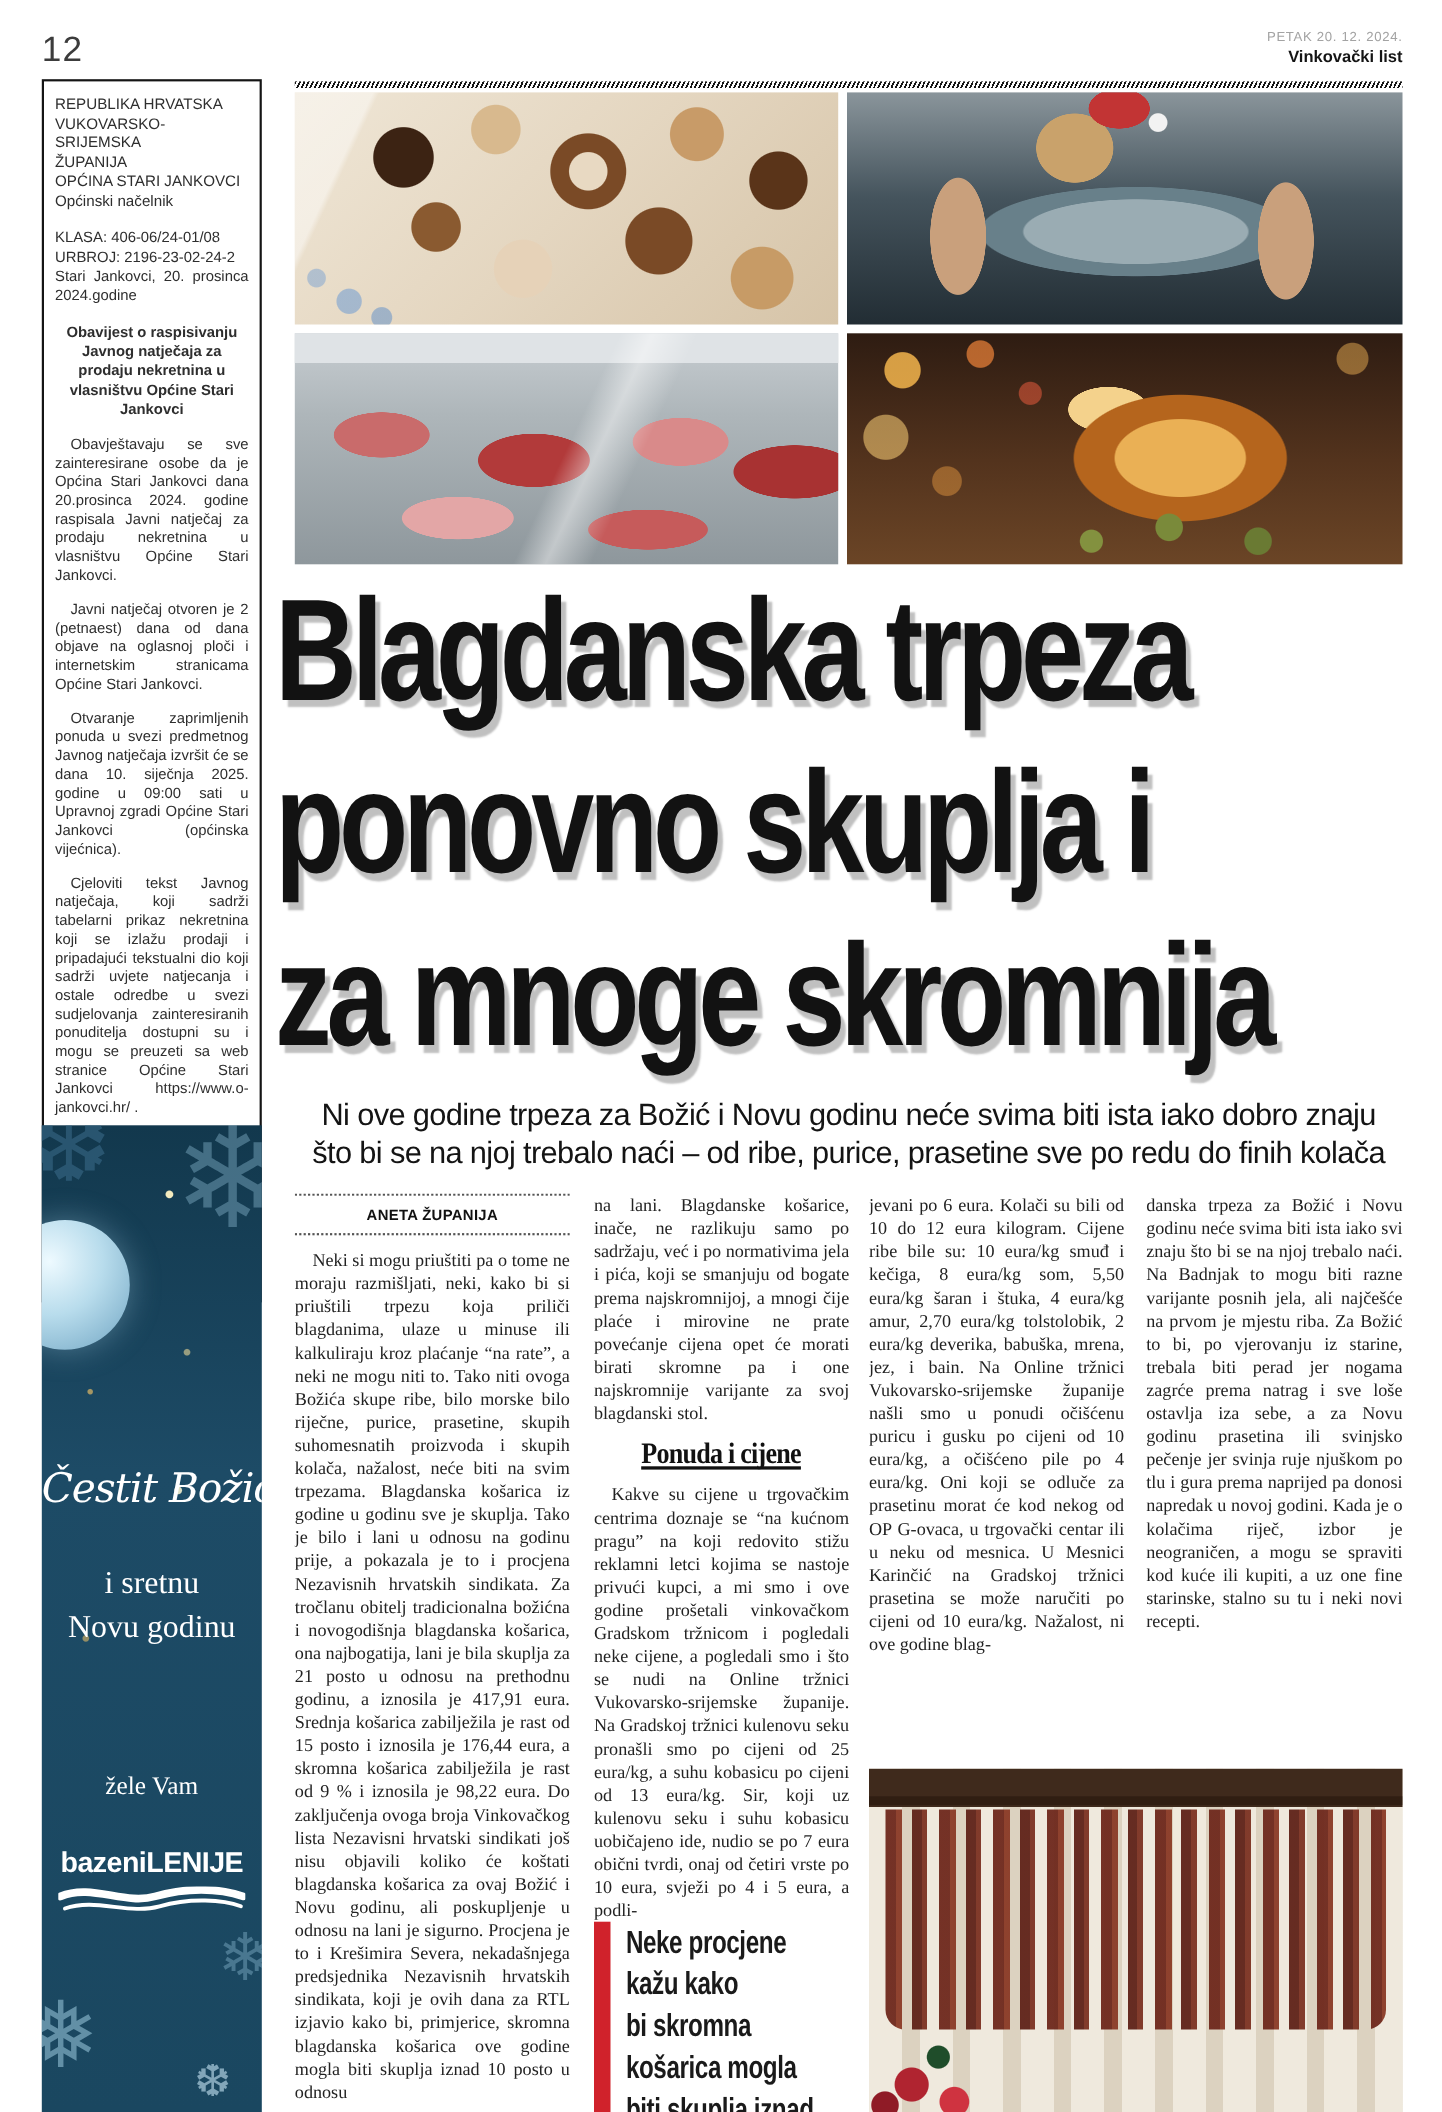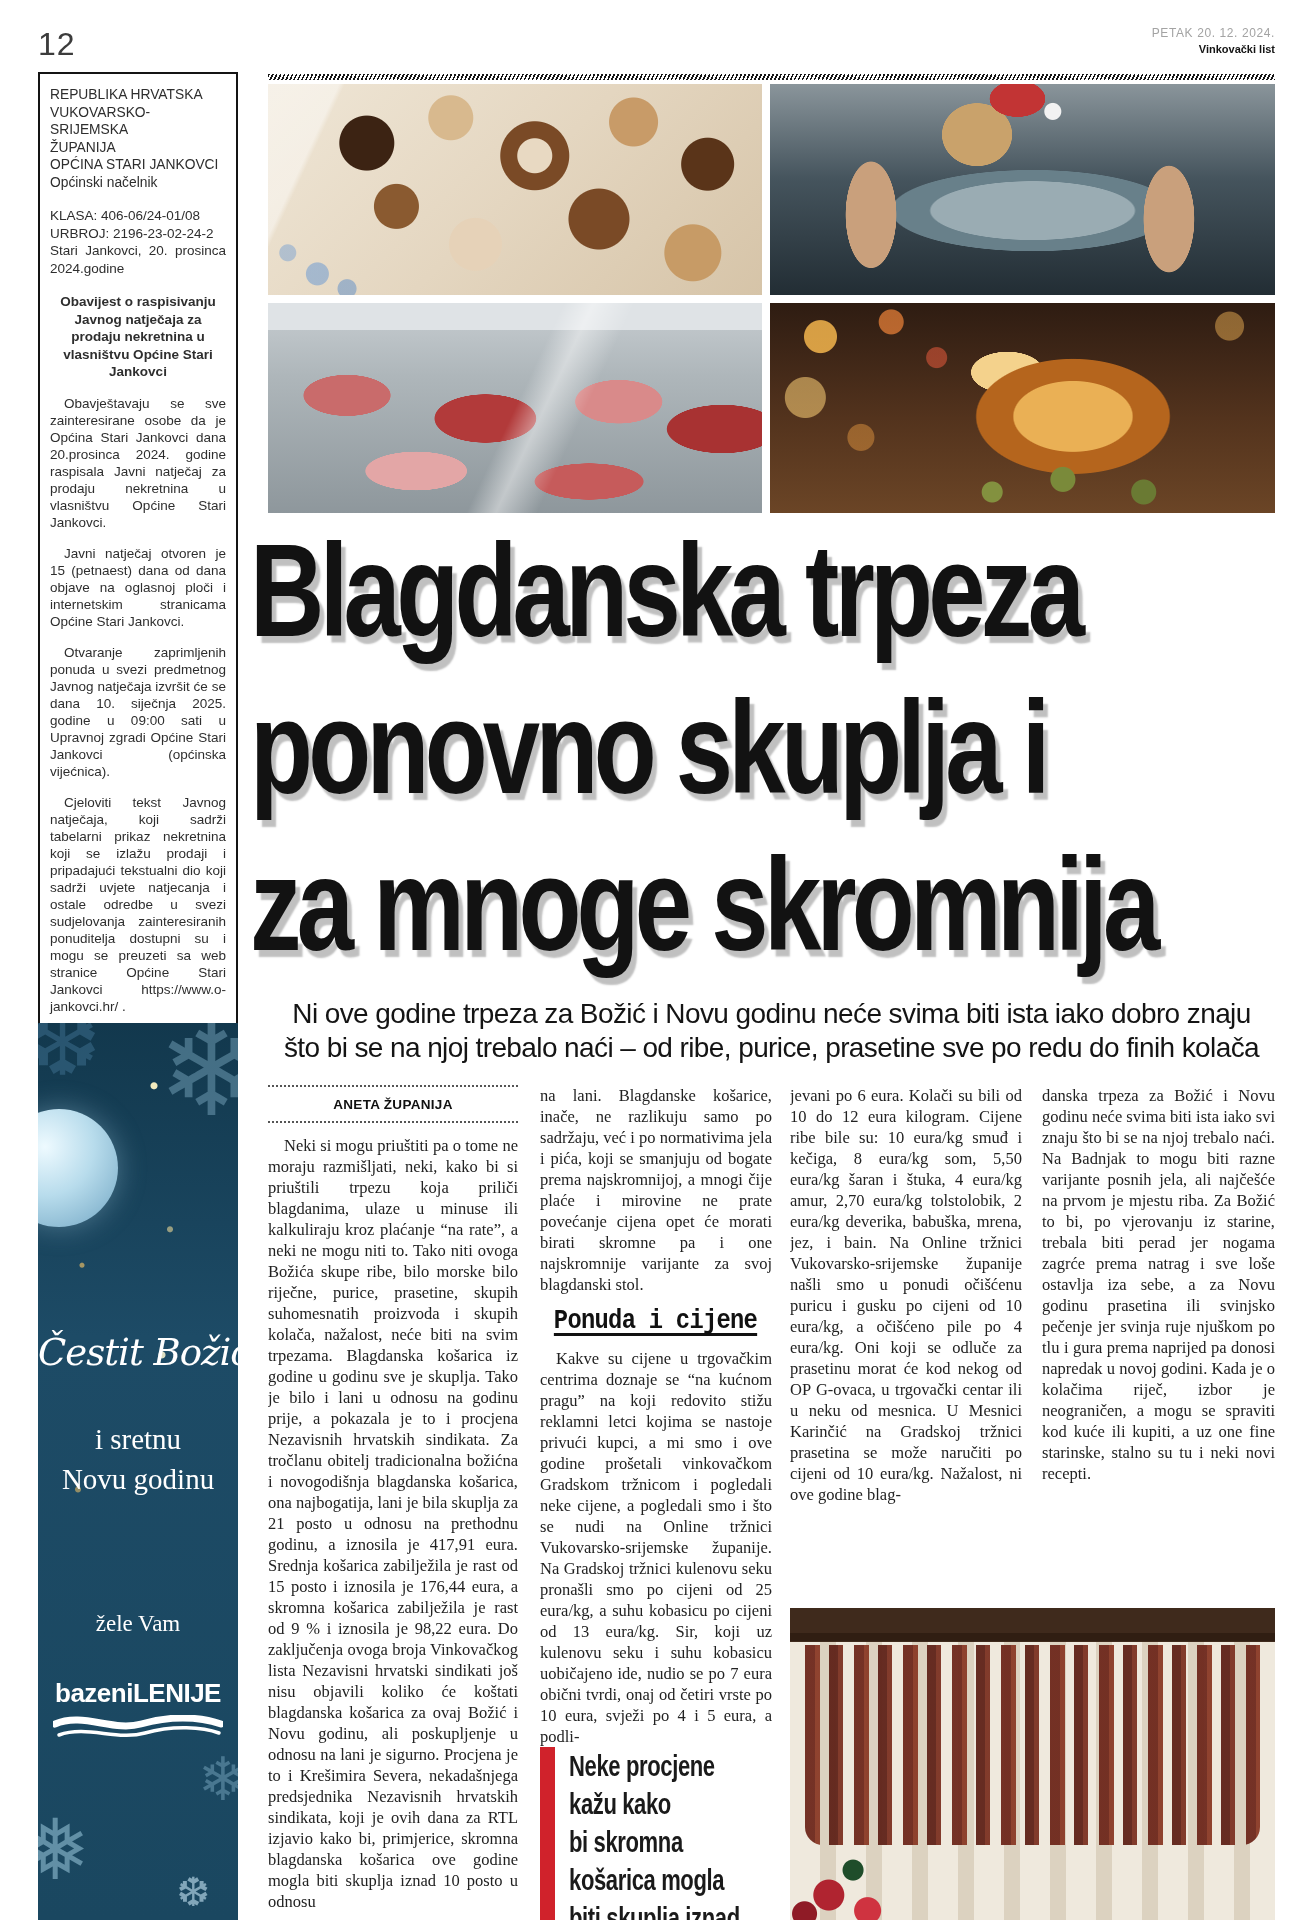--- a/index.html
+++ b/index.html
@@ -7,21 +7,21 @@
   .page {
     position:relative; width:1311px; height:1920px; margin:0 auto;
     background:#ffffff; overflow:hidden;
     font-family:"Liberation Sans", sans-serif; color:#1f1f1f;
   }
 
   
   .page-num { position:absolute; left:38px; top:26px; font-size:32px; color:#3c3c3c; letter-spacing:1px; }
   .masthead { position:absolute; right:36px; top:26px; text-align:right; }
   .issue-date { font-size:12px; color:#a3a3a3; letter-spacing:.6px; }
-  .pub-name { font-size:11px; font-weight:700; color:#141414; margin-top:3px; }
+  .pub-name { font-size:15px; font-weight:700; color:#141414; margin-top:3px; }
 
   .rule-hatch {
     position:absolute; left:268px; top:74px; width:1007px; height:6px;
     background:repeating-linear-gradient(115deg, #161616 0 1.6px, #ffffff 1.6px 3.6px);
   }
 
   
   .notice {
     position:absolute; left:38px; top:72px; width:200px; height:1112px;
     border:2px solid #141414; padding:12px 10px; overflow:hidden;
@@ -151,21 +151,21 @@
   .col3 { left:790px; width:232px; height:518px; }
   .col4 { left:1042px; width:233px; height:522px; }
 
   .byline {
     font-family:"Liberation Sans", sans-serif; font-weight:700; font-size:13.5px;
     text-align:center; letter-spacing:.3px; color:#111;
     border-top:2px dotted #555; border-bottom:2px dotted #555;
     padding:7px 0 6px; margin-bottom:12px;
   }
   .col p.indent { text-indent:16px; }
-  .subhead-wrap { text-align:center; margin:16px 0 10px; font-family:Liberation Mono, monospace; }
+  .subhead-wrap { text-align:center; margin:16px 0 10px; font-family:Liberation Serif, serif; }
   .subhead {
     display:inline-block; font-weight:800; font-size:27px; letter-spacing:-.8px; color:#111;
     transform:scaleX(.88); border-bottom:3px solid #111; padding-bottom:1px;
   }
   .col2 .p2 { margin-top:2px; }
 
   .pullquote { margin-top:auto; display:flex; align-items:stretch; padding-bottom:2px; }
   .pq-bar { width:15px; background:#d0222b; flex:none; margin-right:14px; }
   .pq-text {
     font-family:"Liberation Sans", sans-serif; font-weight:800; font-size:29px;
@@ -218,21 +218,21 @@
     <div class="head-line">ŽUPANIJA</div>
     <div class="head-line">OPĆINA STARI JANKOVCI</div>
     <div class="head-line">Općinski načelnik</div>
     <div class="admin">
       <div>KLASA: 406-06/24-01/08</div>
       <div>URBROJ: 2196-23-02-24-2</div>
       <div>Stari Jankovci, 20. prosinca 2024.godine</div>
     </div>
     <div class="n-title">Obavijest o raspisivanju Javnog natječaja za prodaju nekretnina u vlasništvu Općine Stari Jankovci</div>
     <p>Obavještavaju se sve zainteresirane osobe da je Općina Stari Jankovci dana 20.prosinca 2024. godine raspisala Javni natječaj za prodaju nekretnina u vlasništvu Općine Stari Jankovci.</p>
-    <p>Javni natječaj otvoren je 15 (petnaest) dana od dana objave na oglasnoj ploči i internetskim stranicama Općine Stari Jankovci.</p>
+    <p>Javni natječaj otvoren je 2 (petnaest) dana od dana objave na oglasnoj ploči i internetskim stranicama Općine Stari Jankovci.</p>
     <p>Otvaranje zaprimljenih ponuda u svezi predmetnog Javnog natječaja izvršit će se dana 10. siječnja 2025. godine u 09:00 sati u Upravnoj zgradi Općine Stari Jankovci (općinska vijećnica).</p>
     <p>Cjeloviti tekst Javnog natječaja, koji sadrži tabelarni prikaz nekretnina koji se izlažu prodaji i pripadajući tekstualni dio koji sadrži uvjete natjecanja i ostale odredbe u svezi sudjelovanja zainteresiranih ponuditelja dostupni su i mogu se preuzeti sa web stranice Općine Stari Jankovci https://www.o-jankovci.hr/ .</p>
 
   </div>
 
   <div class="ad">
     <span class="flake f1">❄</span>
     <span class="flake f2">❆</span>
     <span class="flake f3">❅</span>
     <span class="flake f4">❄</span>

